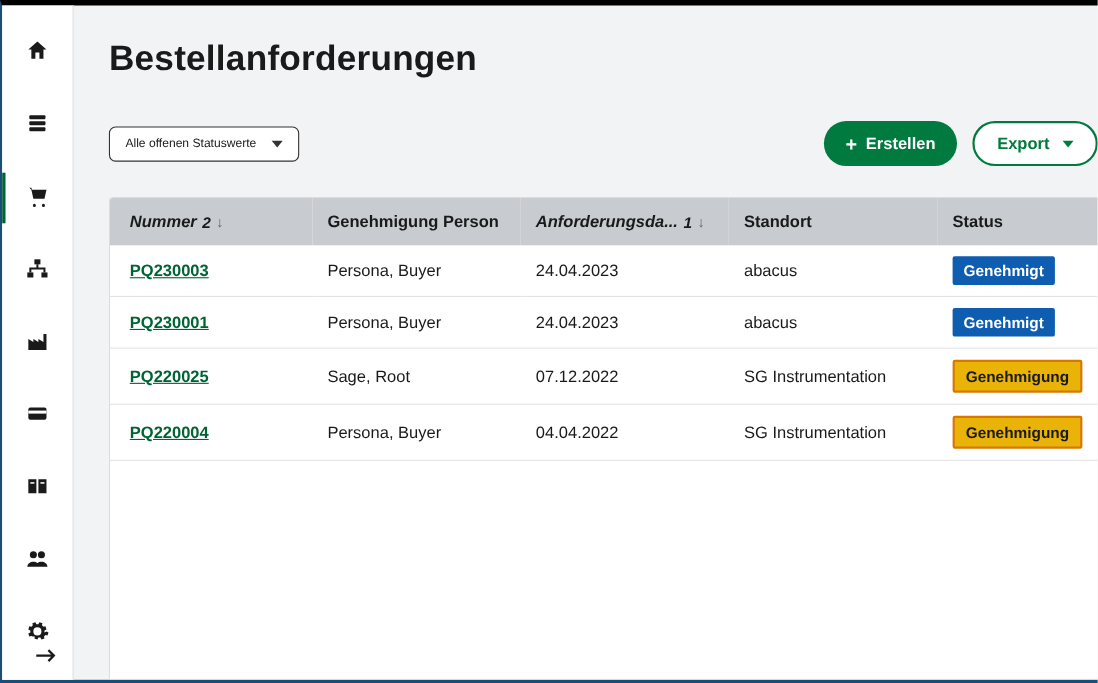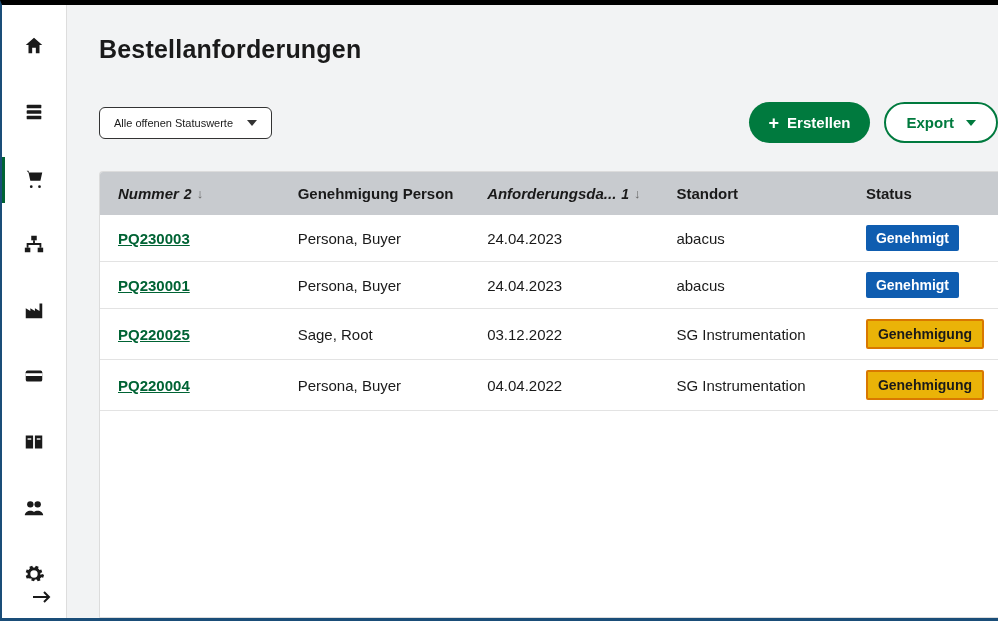--- a/index.html
+++ b/index.html
@@ -55,21 +55,21 @@
     }
     .sidebar-expand svg { width: 24px; height: 18px; }
     .main {
       flex: 1;
       padding: 30px 0 0 32px;
       overflow: hidden;
       display: flex;
       flex-direction: column;
     }
     .page-title {
-      font-size: 25px;
+      font-size: 32px;
       font-weight: 700;
       margin-bottom: 38px;
       letter-spacing: 0.2px;
     }
     .toolbar {
       display: flex;
       align-items: center;
       justify-content: space-between;
       margin-bottom: 28px;
       padding-right: 0;
@@ -345,21 +345,21 @@
           <tr>
             <td class="link col-nummer"><a href="#">PQ230001</a></td>
             <td>Persona, Buyer</td>
             <td>24.04.2023</td>
             <td>abacus</td>
             <td><span class="badge approved">Genehmigt</span></td>
           </tr>
           <tr>
             <td class="link col-nummer"><a href="#">PQ220025</a></td>
             <td>Sage, Root</td>
-            <td>03.12.2022</td>
+            <td>07.12.2022</td>
             <td>SG Instrumentation</td>
             <td><span class="badge pending">Genehmigung </span></td>
           </tr>
           <tr>
             <td class="link col-nummer"><a href="#">PQ220004</a></td>
             <td>Persona, Buyer</td>
             <td>04.04.2022</td>
             <td>SG Instrumentation</td>
             <td><span class="badge pending">Genehmigung </span></td>
           </tr>

